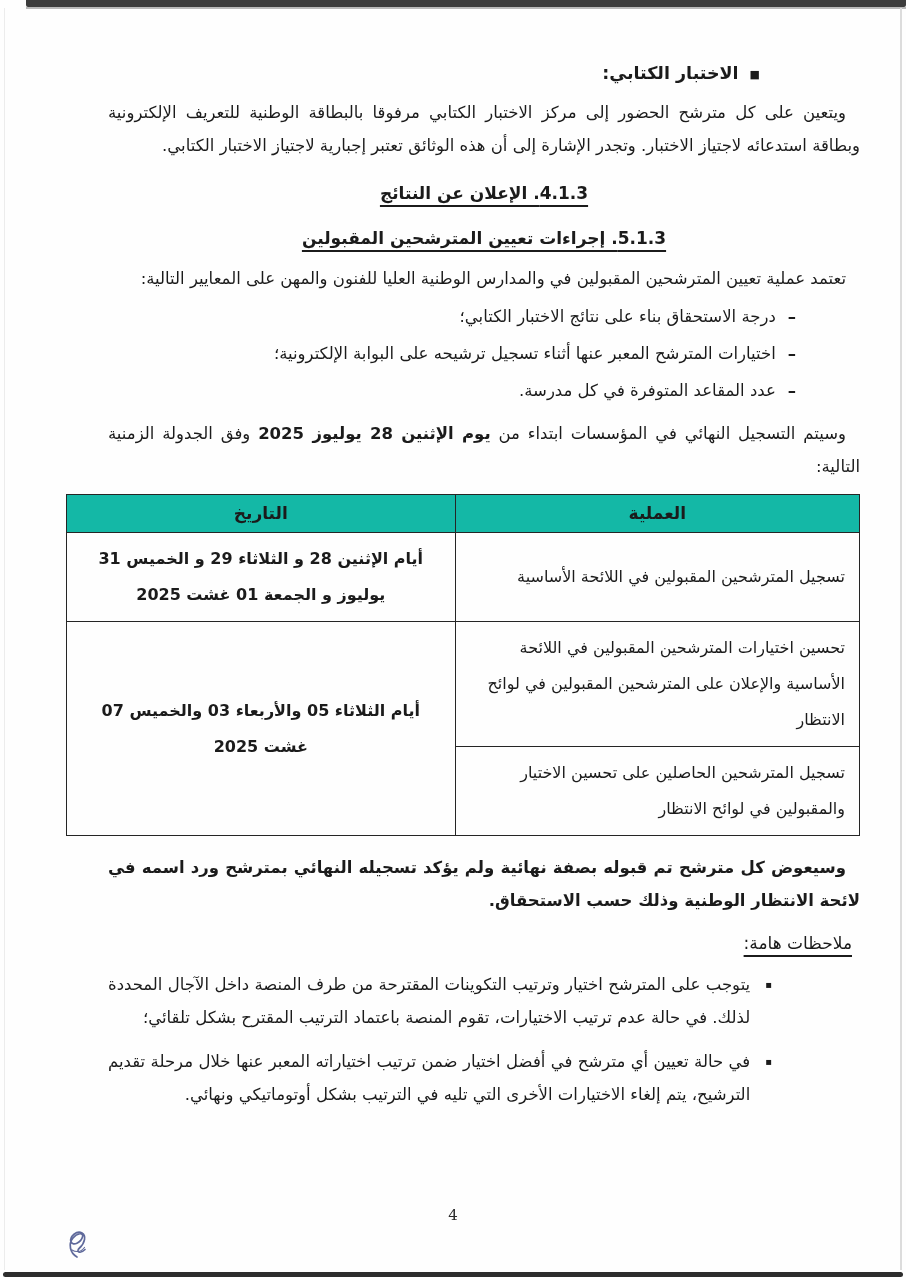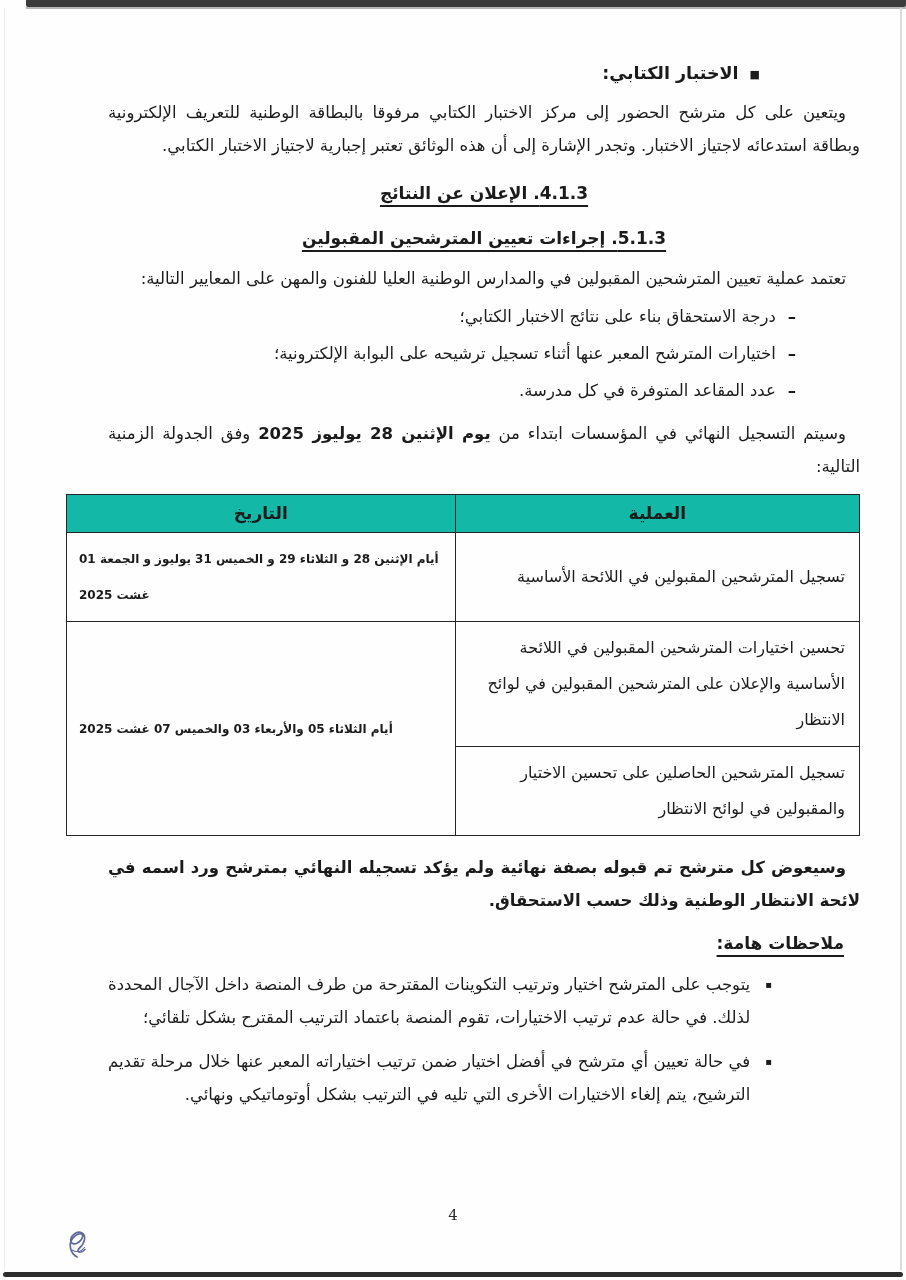--- a/index.html
+++ b/index.html
@@ -58,31 +58,31 @@
   table.sched th{
     background:#14b8a6;
     font-weight:bold;font-size:17px;
     height:33px;text-align:center;padding:2px 8px;
   }
   td.proc{
     text-align:right;font-size:16px;line-height:36px;
     padding:8px 14px;vertical-align:middle;text-indent:0;
   }
   td.date{
-    font-weight:bold;font-size:12px;line-height:36px;
-    text-align:left;padding:8px 12px;vertical-align:middle;
+    font-weight:bold;font-size:16px;line-height:36px;
+    text-align:center;padding:8px 12px;vertical-align:middle;
   }
   tr.r1{height:70px;}
   tr.r2{height:80px;}
   tr.r3{height:80px;}
 
   .bold-note{font-weight:bold;margin-top:15px;text-indent:14px;}
 
   .notes-heading{
-    margin:12px 16px 0;font-weight:bold;font-size:17px;line-height:28px;text-align:right;
+    margin:12px 8px 0;font-weight:normal;font-size:17px;line-height:28px;text-align:right;
   }
   .notes-heading .ul{text-decoration:underline;text-underline-offset:6px;text-decoration-thickness:1.5px;}
 
   .notes-list{margin:6px 88px 0 0;}
   .note-item{display:flex;gap:15px;align-items:flex-start;margin-top:11px;}
   .note-marker{flex:0 0 auto;font-size:10px;line-height:33px;}
   .note-text{flex:1 1 auto;text-align:justify;line-height:33px;}
 
   .page-number{
     position:absolute;bottom:56px;left:0;right:0;

